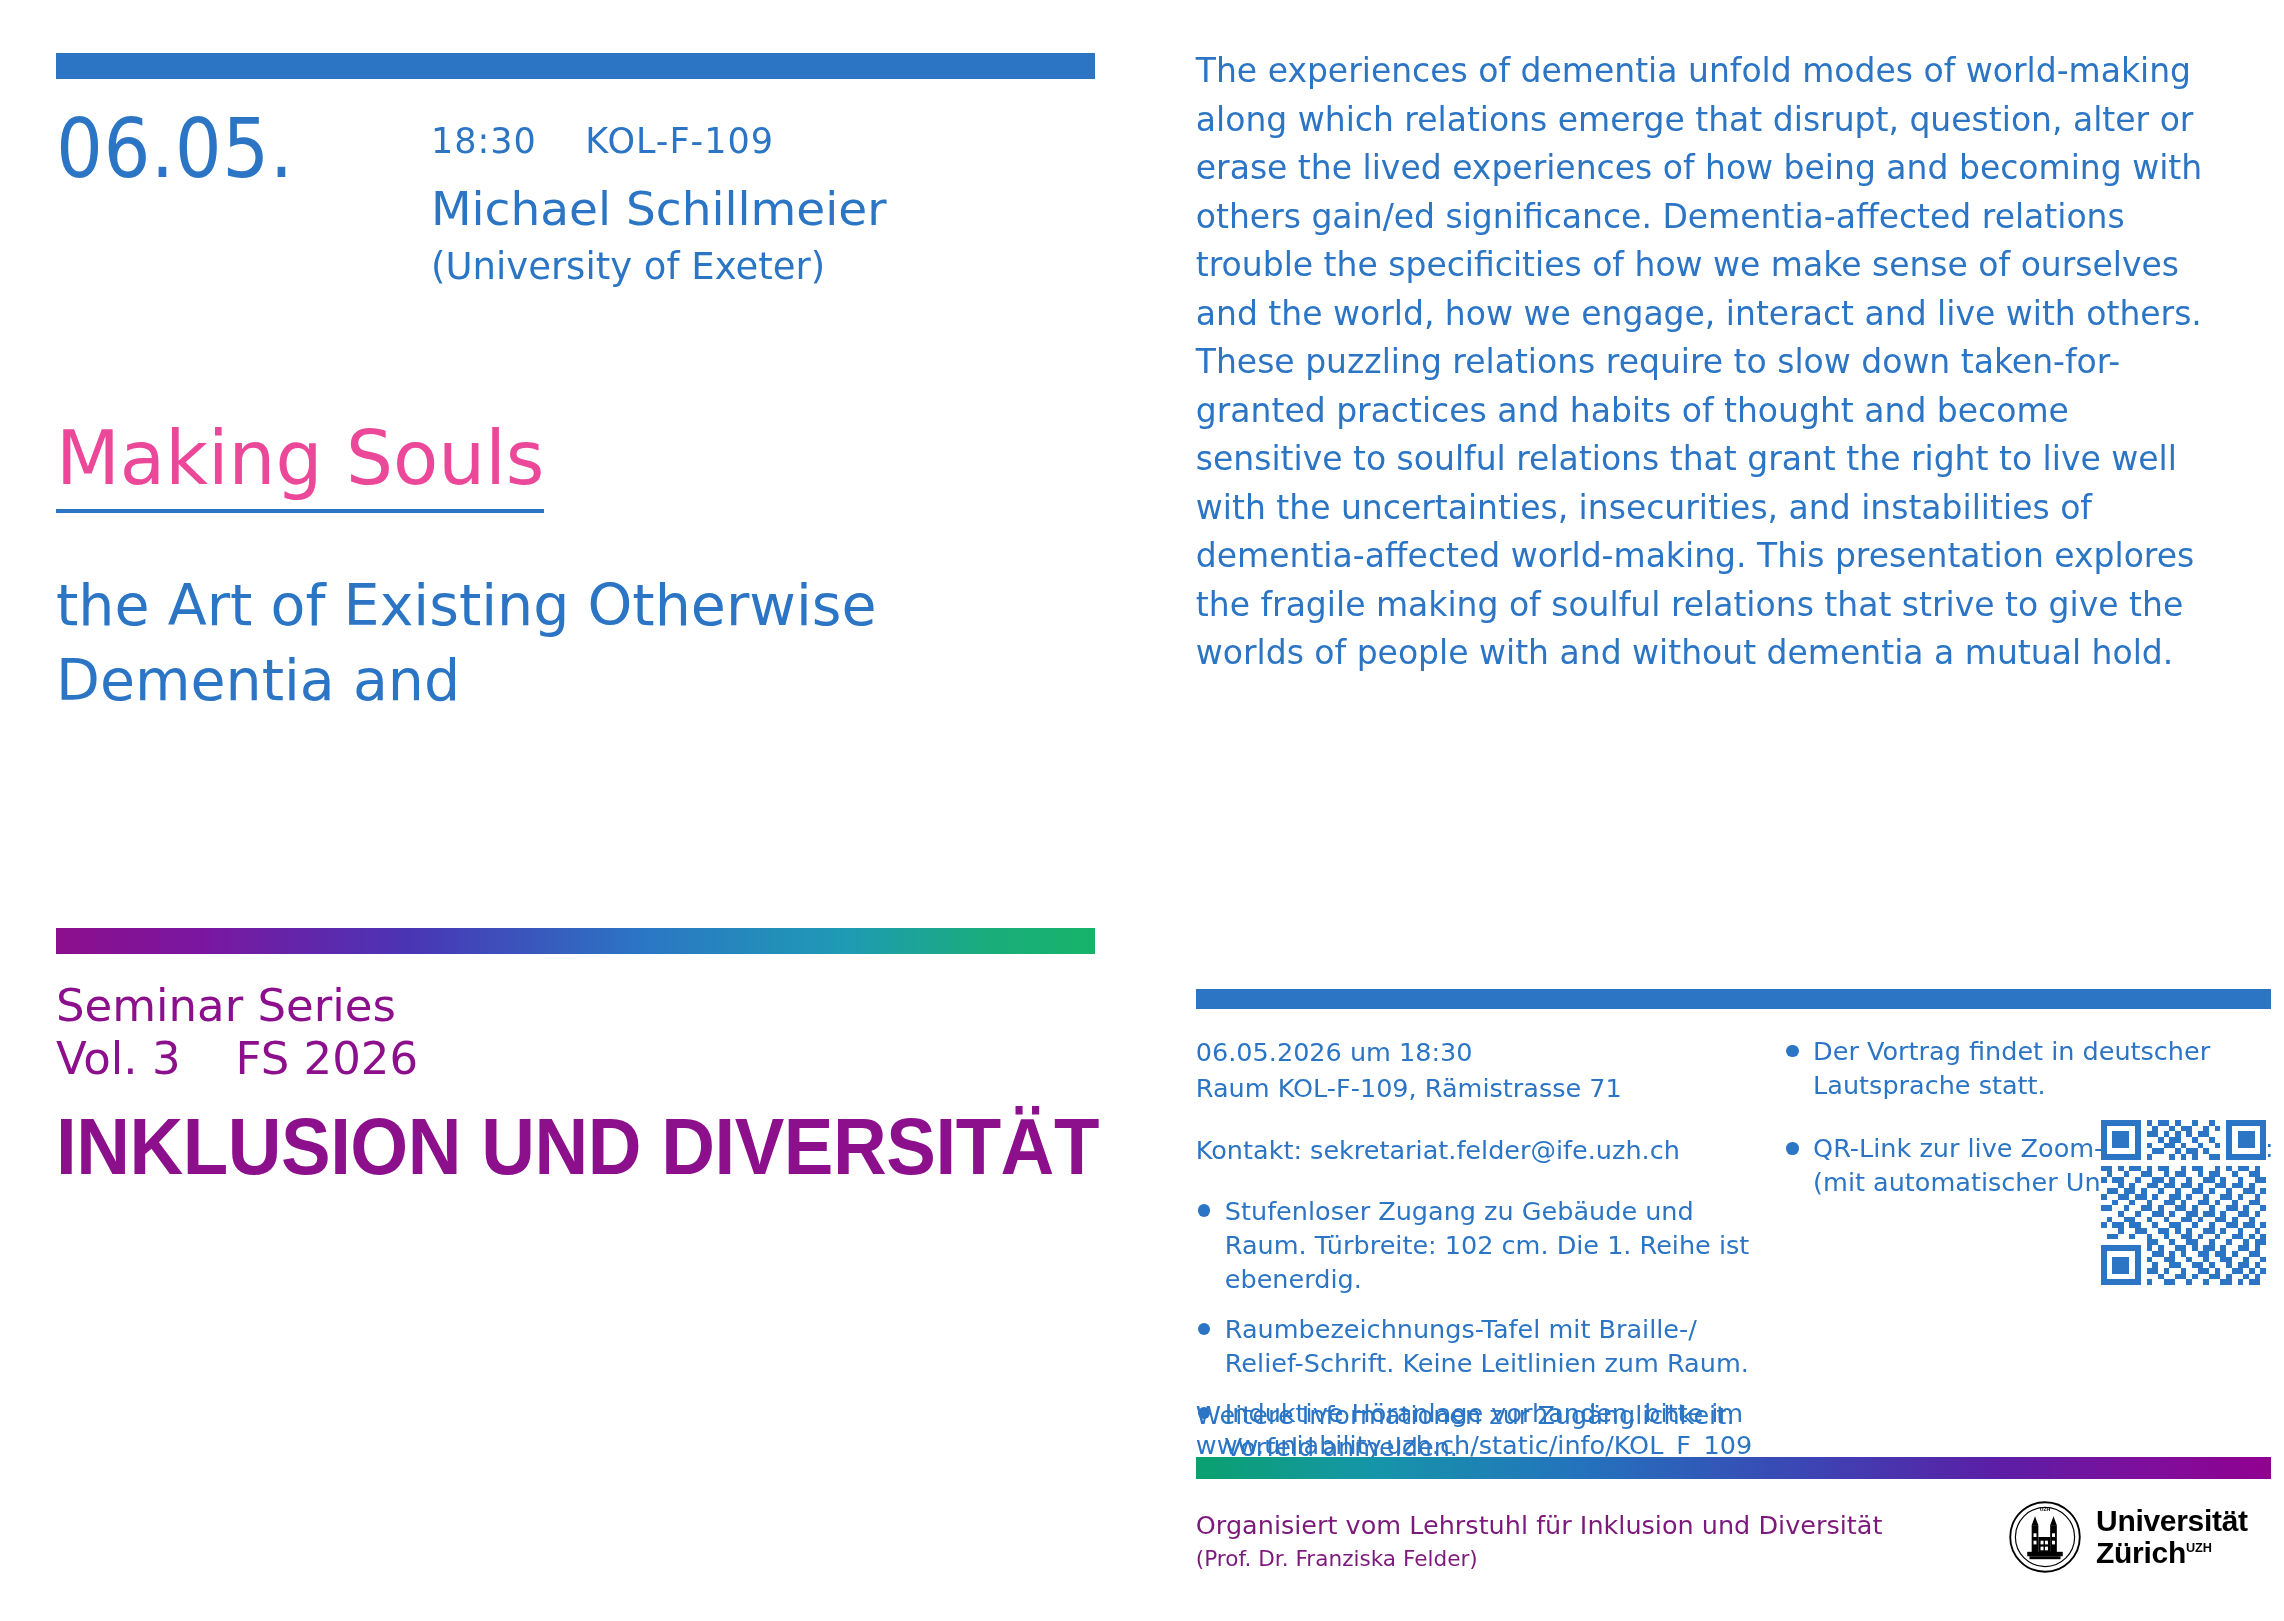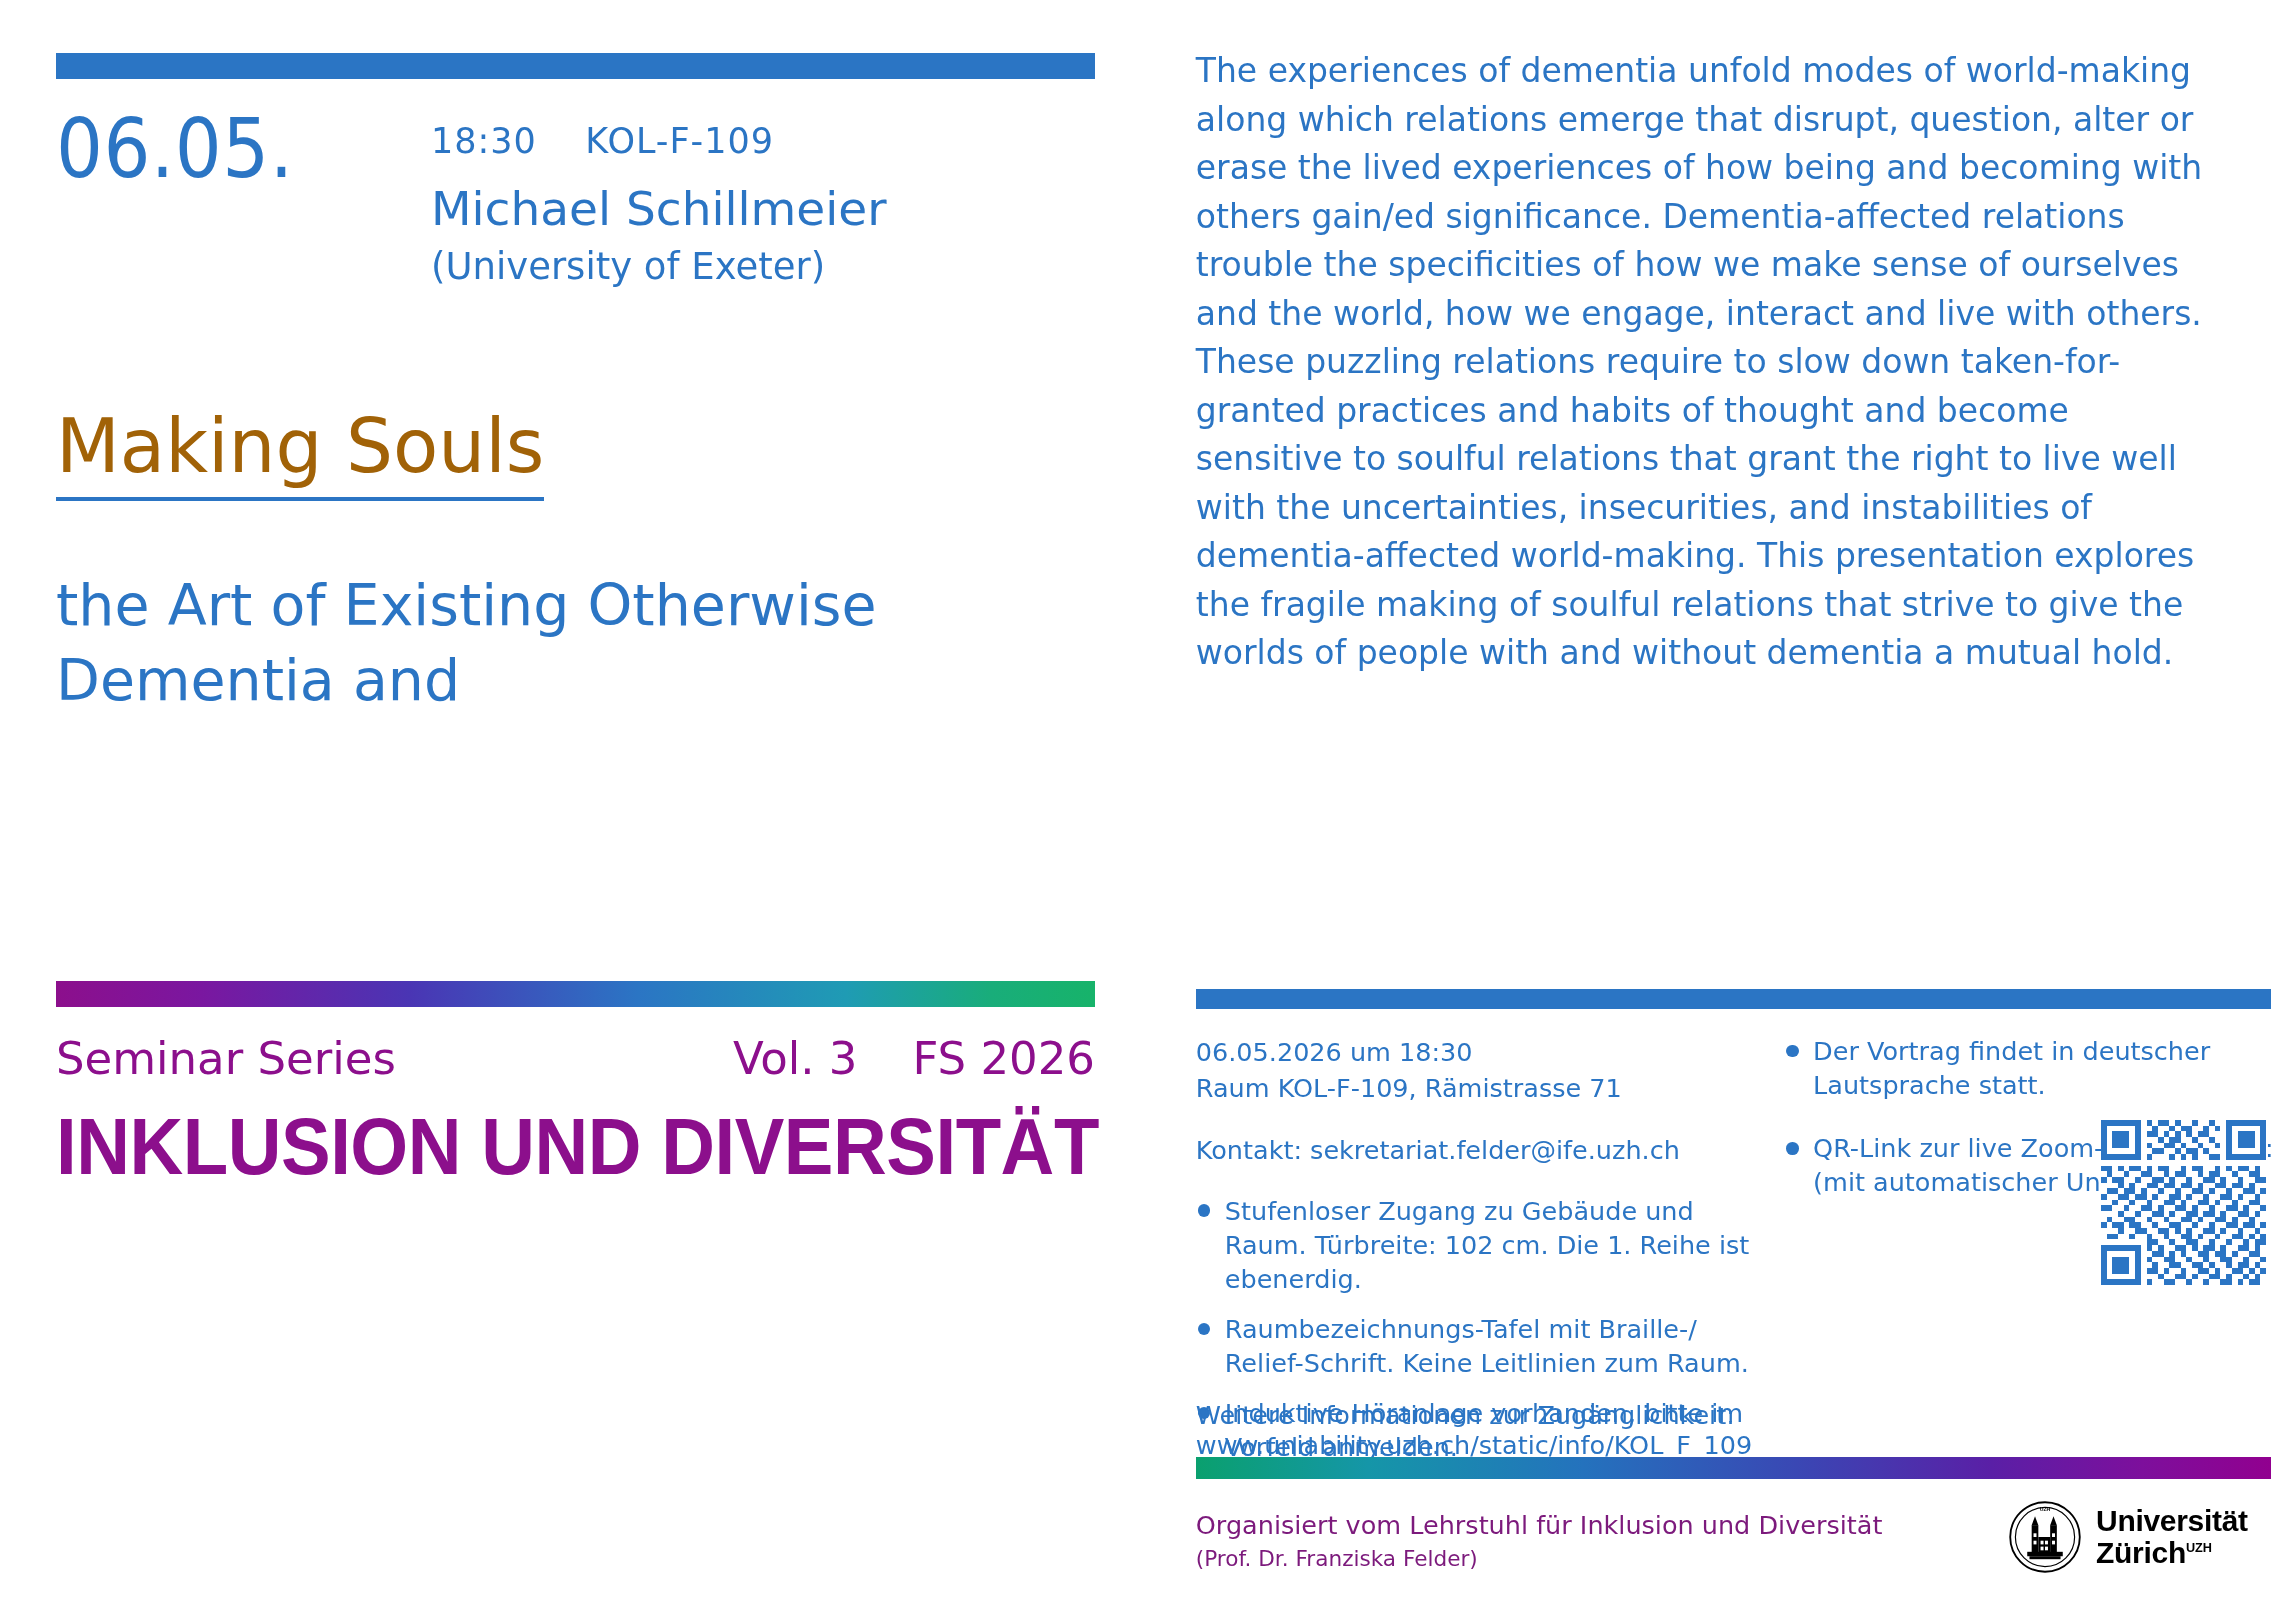--- a/index.html
+++ b/index.html
@@ -82,22 +82,22 @@
   .affiliation {
     font-size: 37px;
     line-height: 1.25;
     margin-top: 5.9px;
     font-family: "DejaVu Sans", sans-serif;
   }
 
   .talk-title {
     position: absolute;
     left: 56px;
-    top: 408px;
-    color: #a16207;
+    top: 420px;
+    color: #ec4899;
     font-size: 74px;
     line-height: 1.05;
     font-family: "DejaVu Sans", sans-serif;
     padding-bottom: 11.8px;
     border-bottom: 4.9px solid #2b75c4;
     display: inline-block;
   }
 
   .talk-subtitle {
     position: absolute;
@@ -125,20 +125,21 @@
   }
 
   .brand-meta {
     display: flex;
     justify-content: space-between;
     align-items: baseline;
     margin-top: 25.5px;
     color: #8c0f8c;
     font-size: 45px;
     font-family: "DejaVu Sans", sans-serif;
+    flex-direction: column;
   }
 
   .brand-meta .right-group {
     display: flex;
     gap: 55px;
   }
 
   .brand-title {
     margin-top: 15.7px;
     color: #8c0f8c;

